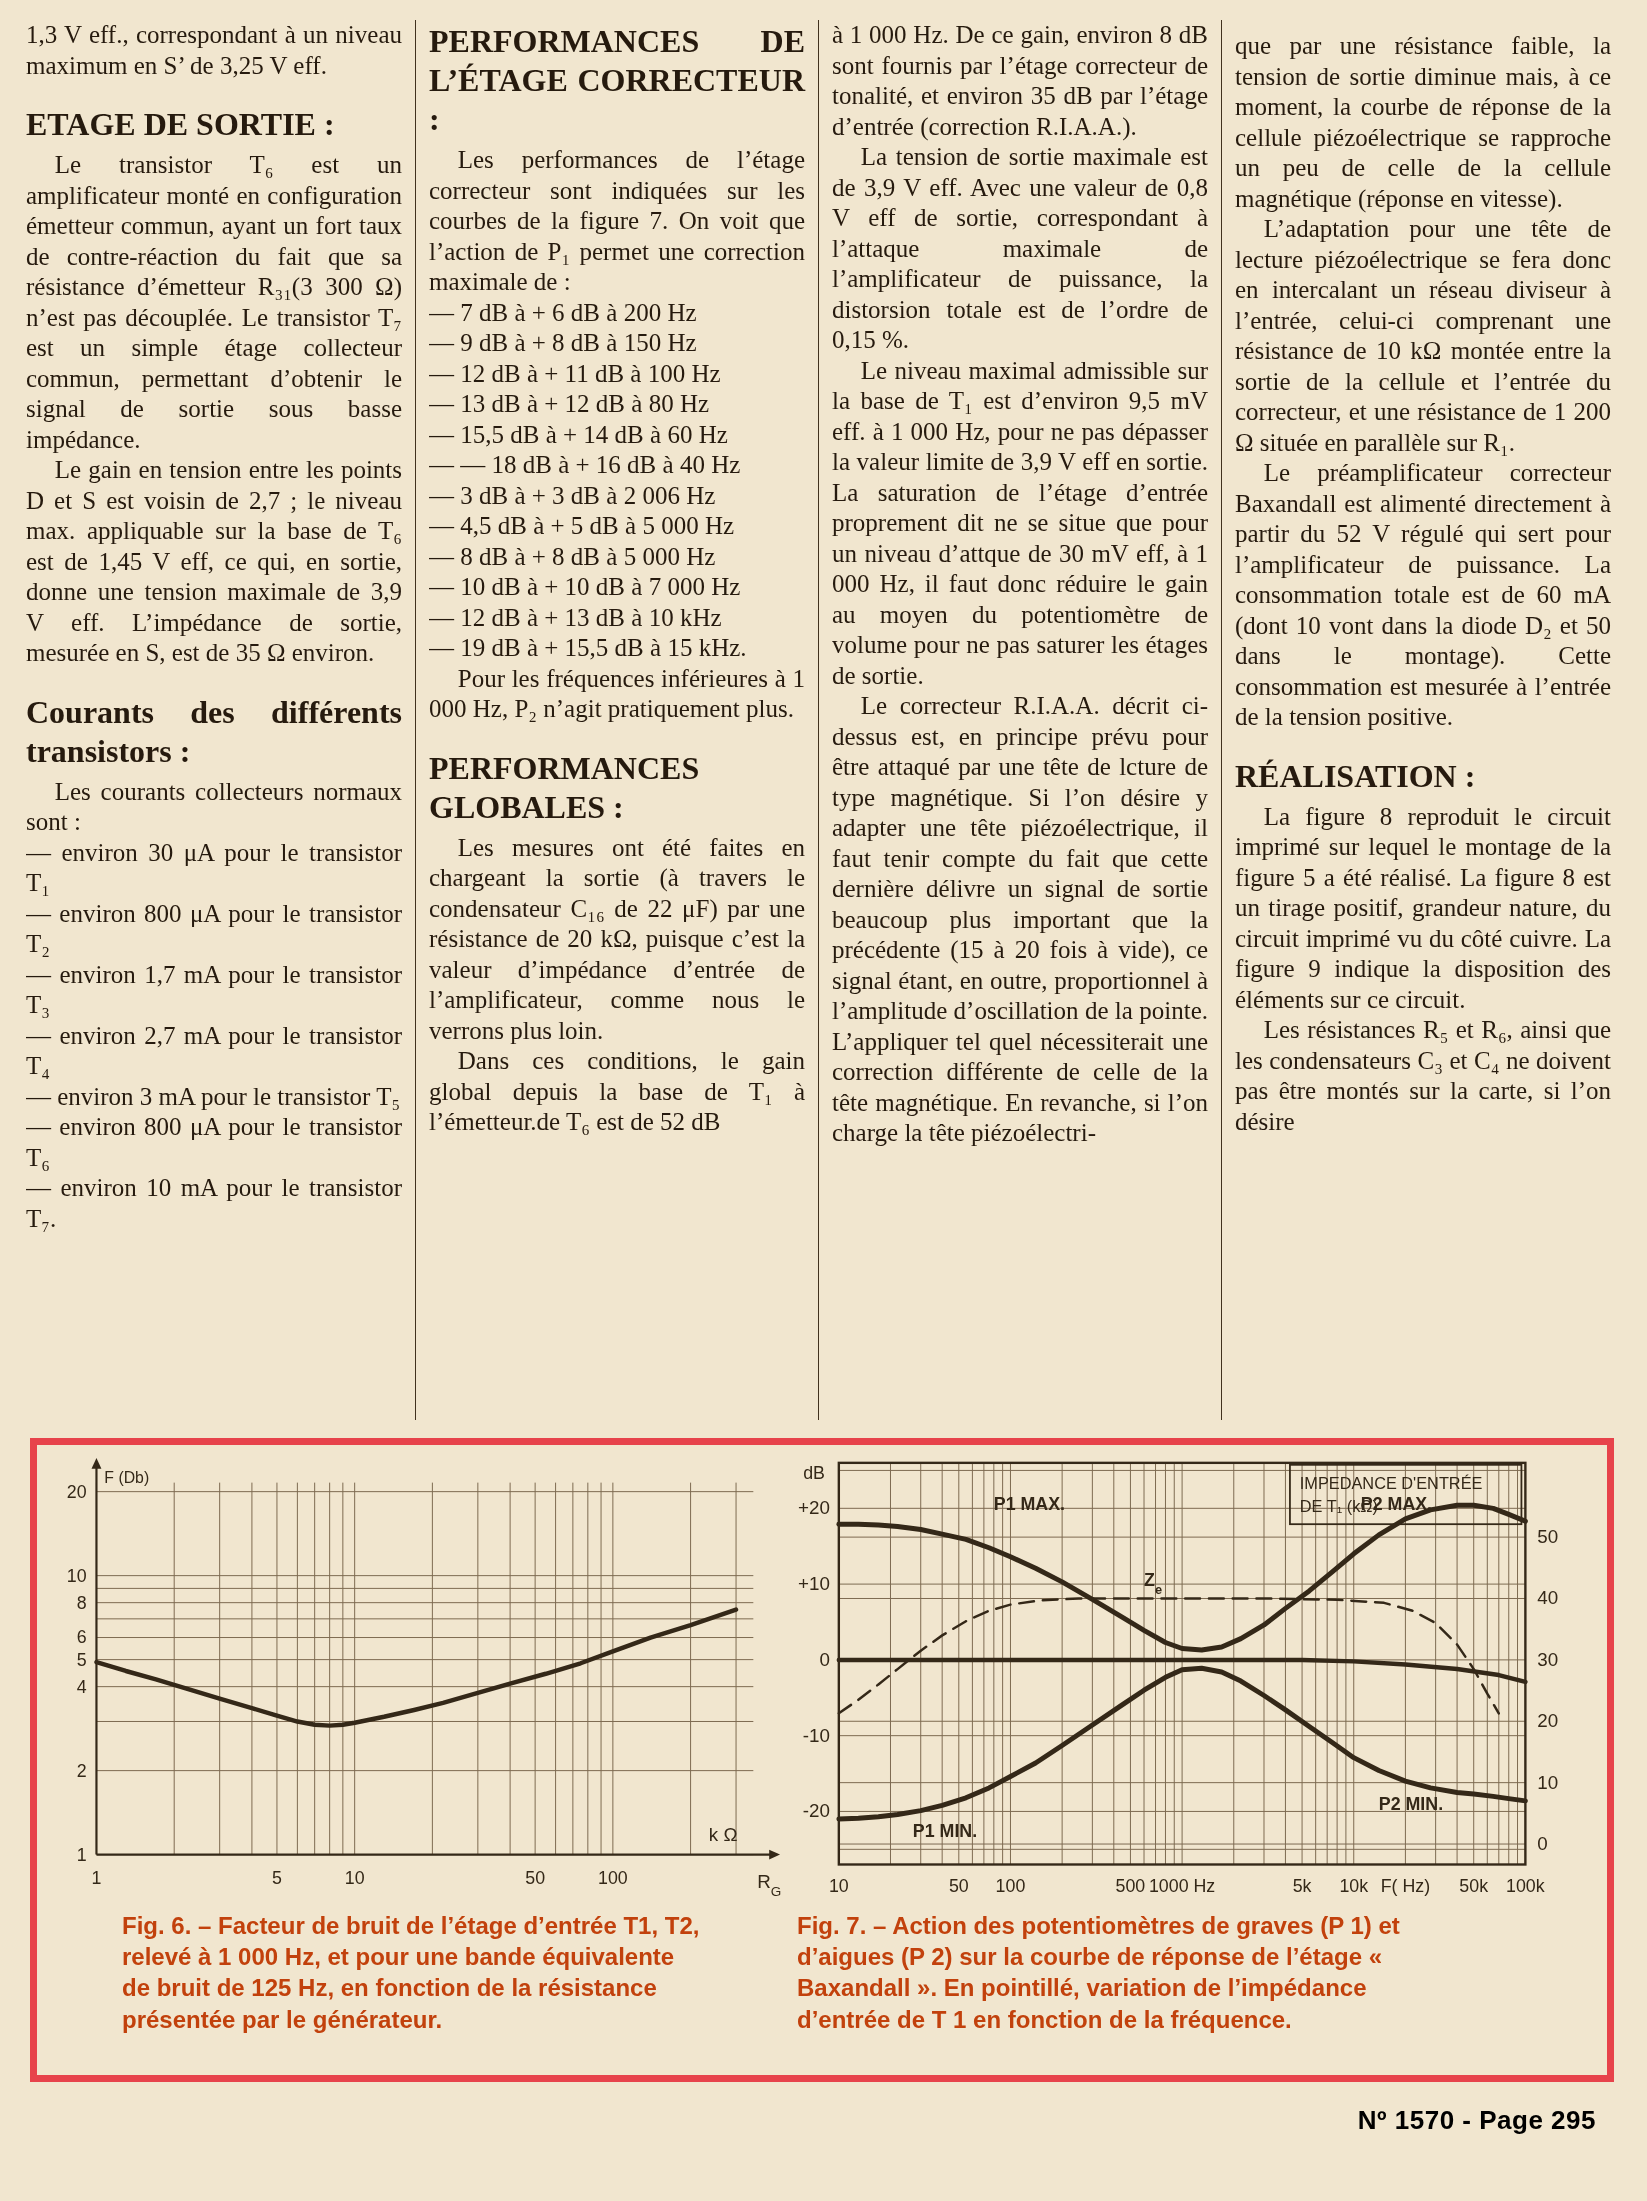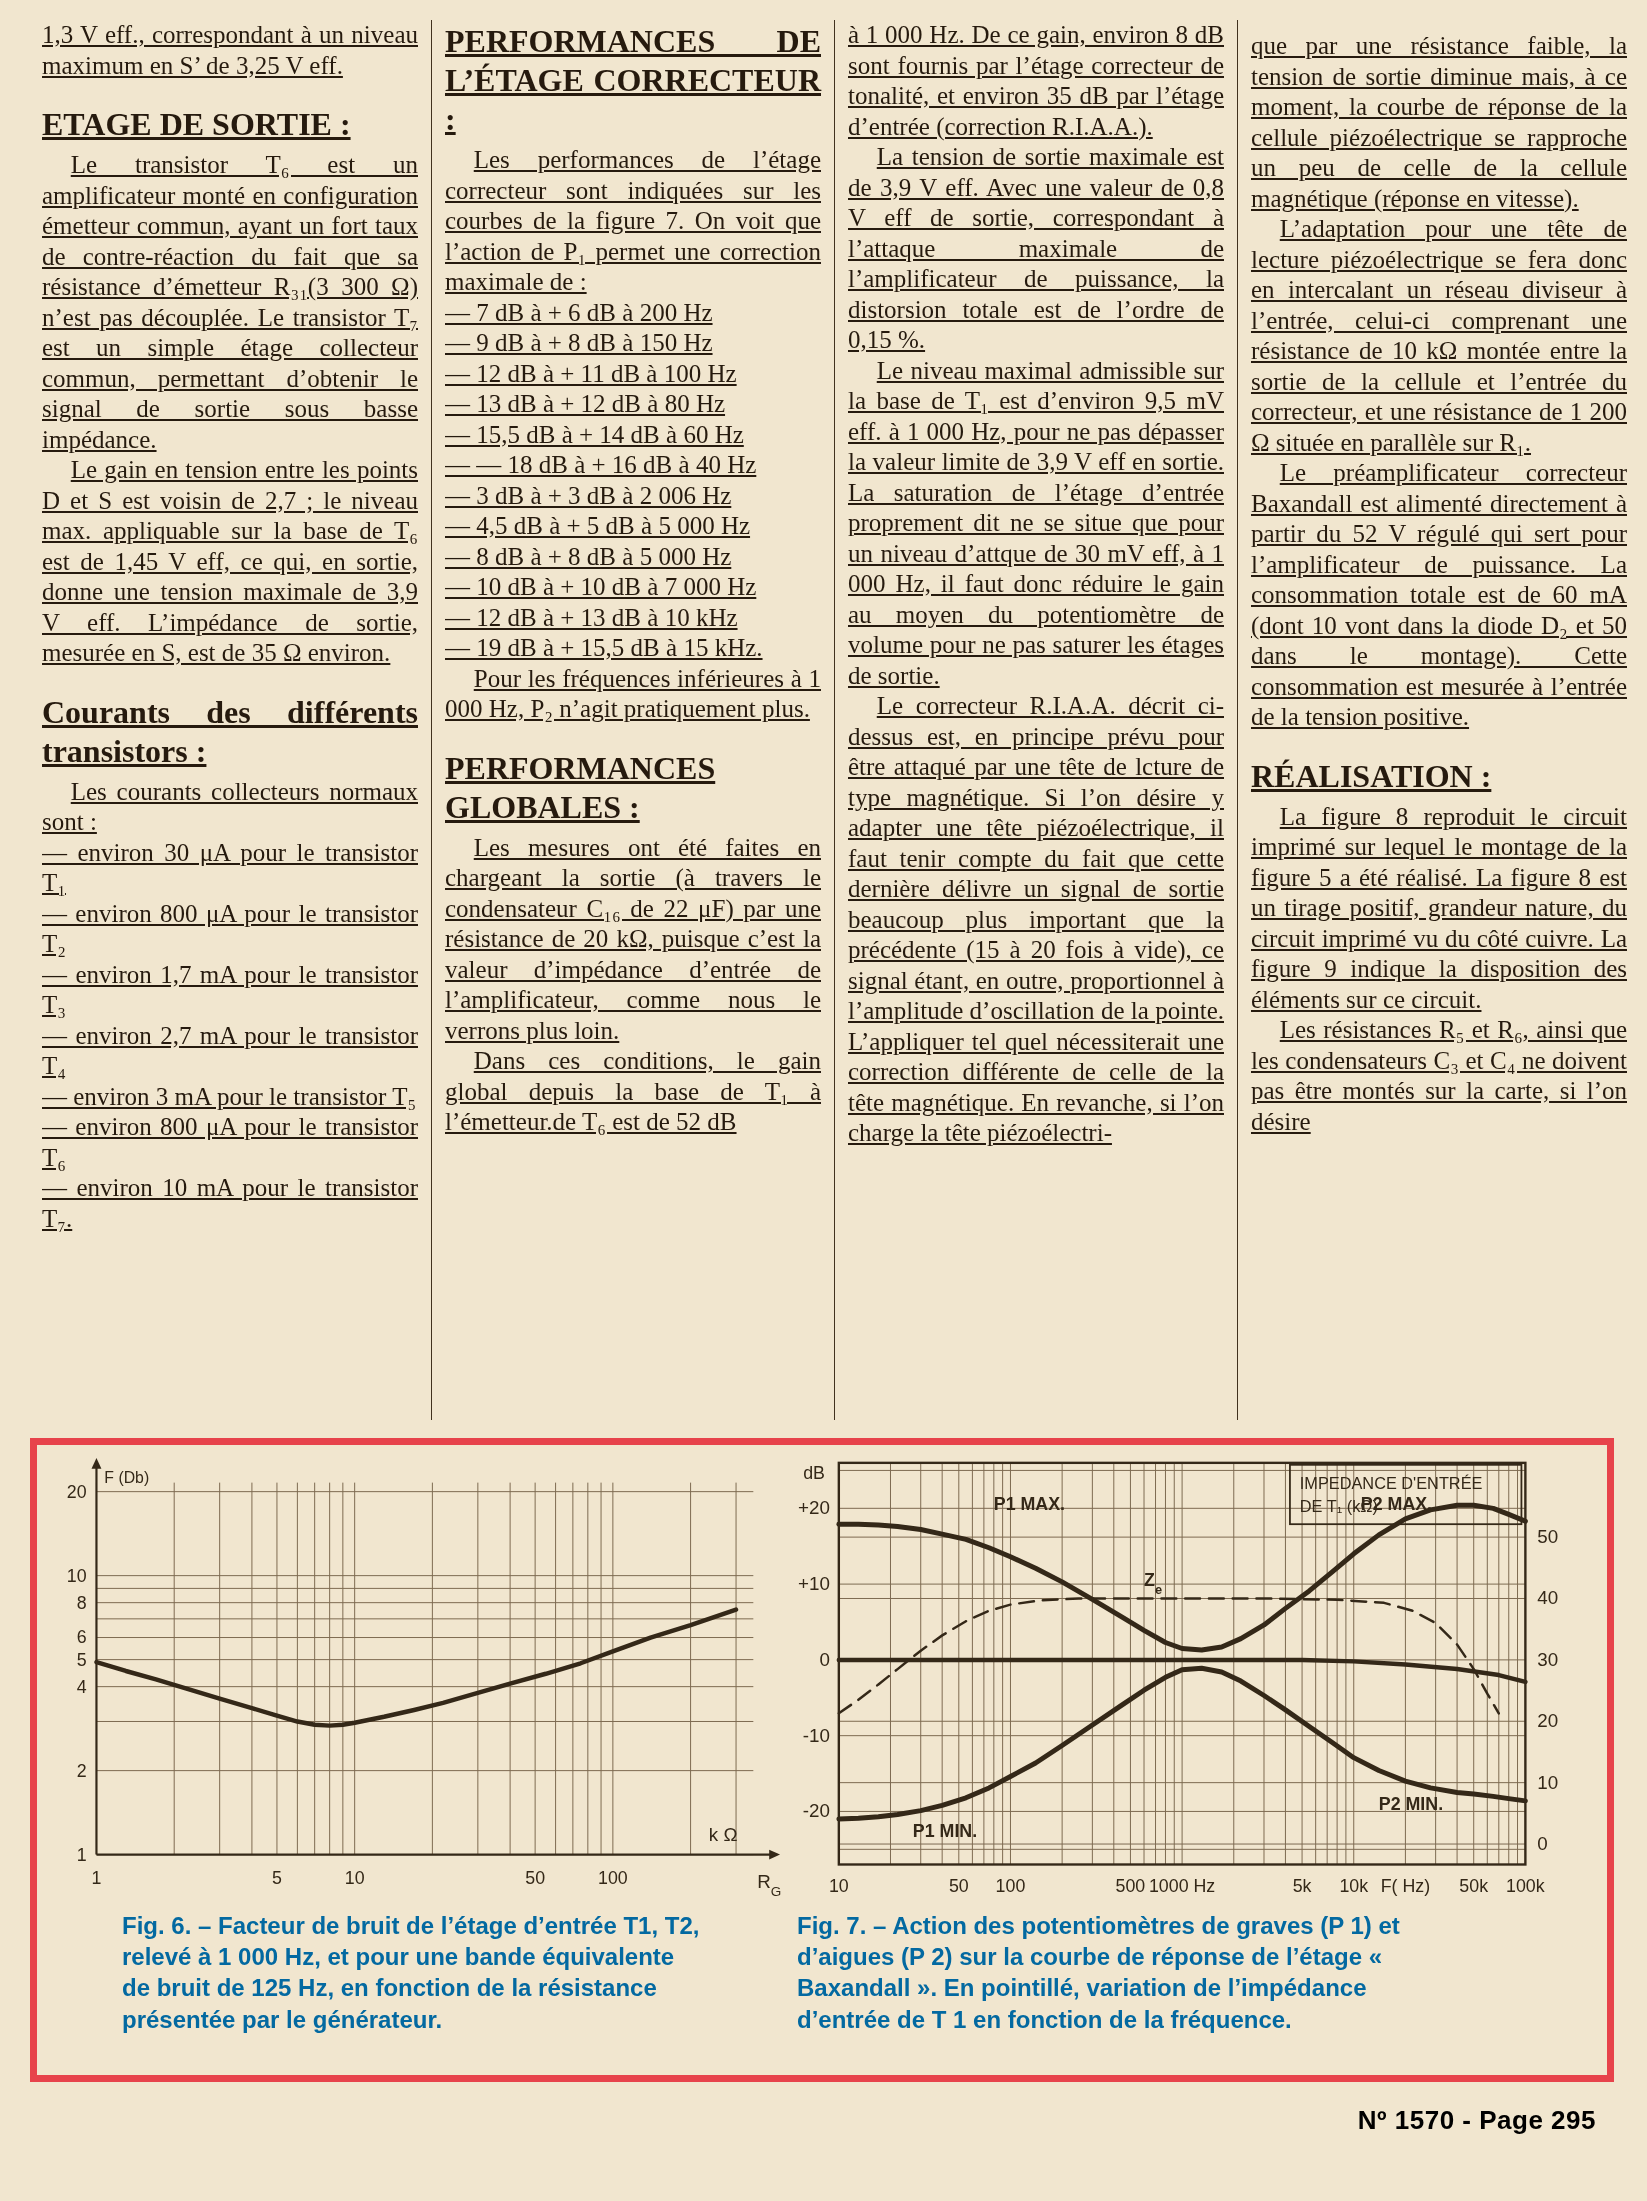--- a/index.html
+++ b/index.html
@@ -4,37 +4,37 @@
 <style>
   :root{
     --paper:#f1e6cf; --ink:#261a0e; --rule:#41321f; --boxb:#e7434b;
     --cink:#342818; --grid:#7c6950;
   }
   html,body{margin:0;padding:0;}
   body{width:1647px;height:2202px;background:var(--paper);
        font-family:"Liberation Serif","DejaVu Serif","DejaVu Sans",serif;color:var(--ink);}
   .page{position:absolute;left:0;top:0;width:1647px;height:2202px;overflow:hidden;}
 
-  .cols{position:absolute;left:42px;top:20px;width:1598px;height:1400px;display:flex;text-decoration:underline;}
+  .cols{position:absolute;left:26px;top:20px;width:1598px;height:1400px;display:flex;}
   .col{width:376px;padding-right:13px;margin-right:13px;border-right:1.7px solid var(--rule);
        overflow:hidden;font-size:25px;line-height:1.22;}
   .col:last-child{border-right:none;margin-right:0;padding-right:0;margin-top:11px;}
   .col p,.col h3{margin:0;text-align:justify;}
   .p{text-indent:1.15em;}
   .p0{text-indent:0;}
   .i{text-indent:0;}
   h3.h,h3.h0{font-size:32px;font-weight:bold;text-indent:0;margin:24px 0 6px 0;text-align:justify;}
   h3.h0{margin-top:2px;}
 
   .figbox{position:absolute;left:30px;top:1438px;width:1584px;height:644px;
           border:7px solid var(--boxb);box-sizing:border-box;}
   .charts{display:flex;align-items:flex-start;padding:4px 0 0 2px;}
   .caps{display:flex;margin-top:0px;}
   .cap{font-family:"Liberation Sans","DejaVu Sans",sans-serif;font-weight:bold;
-       font-size:24px;line-height:1.3;color:#0369a1;}
+       font-size:24px;line-height:1.3;color:#c2410c;}
   .cap1{margin-left:85px;width:584px;}
   .cap2{margin-left:91px;width:653px;}
 
   .footer{position:absolute;top:2105px;right:51px;
           font-family:"Liberation Sans","DejaVu Sans",sans-serif;
           font-weight:bold;font-size:26px;letter-spacing:0.5px;color:#000000;}
   svg text{font-family:"Liberation Sans","DejaVu Sans",sans-serif;fill:var(--cink);}
 </style>
 </head>
 <body>

